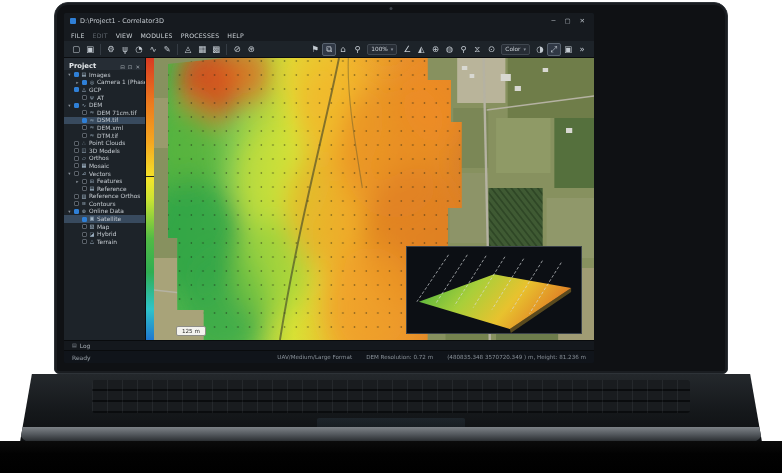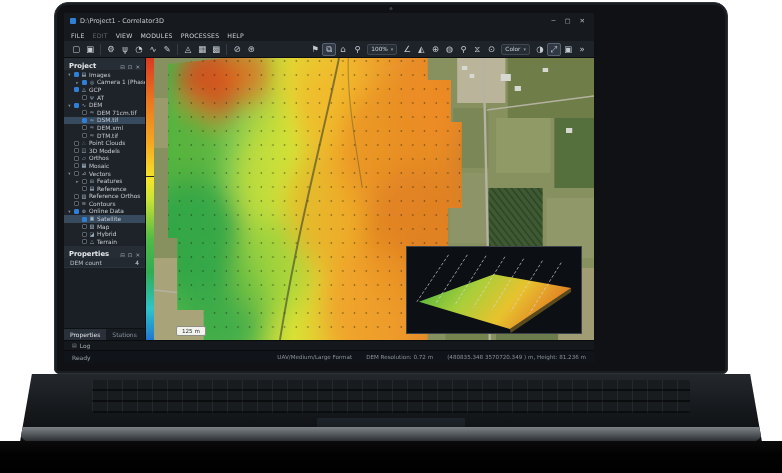--- a/index.html
+++ b/index.html
@@ -433,47 +433,20 @@
               </div>
 
               <div class="trow lv1">
                 <span class="exp"></span>
                 <span class="cb"></span>
                 <span class="tico">△</span>
                 <span class="tlabel">Terrain</span>
               </div>
             </div>
 
-          <div class="props">
-            <div class="phead">
-              <span class="ptitle">Properties</span>
-              <span class="phicons">
-
-                  <span class="phico">⊟</span>
-
-                  <span class="phico">⊡</span>
-
-                  <span class="phico">✕</span>
-                </span>
-            </div>
-            <div>
-
-                <div class="prow">
-                  <span class="pl">DEM count</span>
-                  <span class="pv">4</span>
-                </div>
-              </div>
-            <div class="pfill"></div>
-            <div class="ptabs">
-
-                <span class="ptab active">Properties</span>
-
-                <span class="ptab">Stations</span>
-              </div>
-          </div>
         </div>
 
         <div class="colorbar">
           <div class="cbmark" style="top: 42%;"></div>
         </div>
 
         <div class="map">
           <svg class="basemap" viewBox="0 0 566 282" preserveAspectRatio="none">
             <defs>
               <linearGradient id="demgrad" x1="0" y1="0" x2="1" y2="0">

